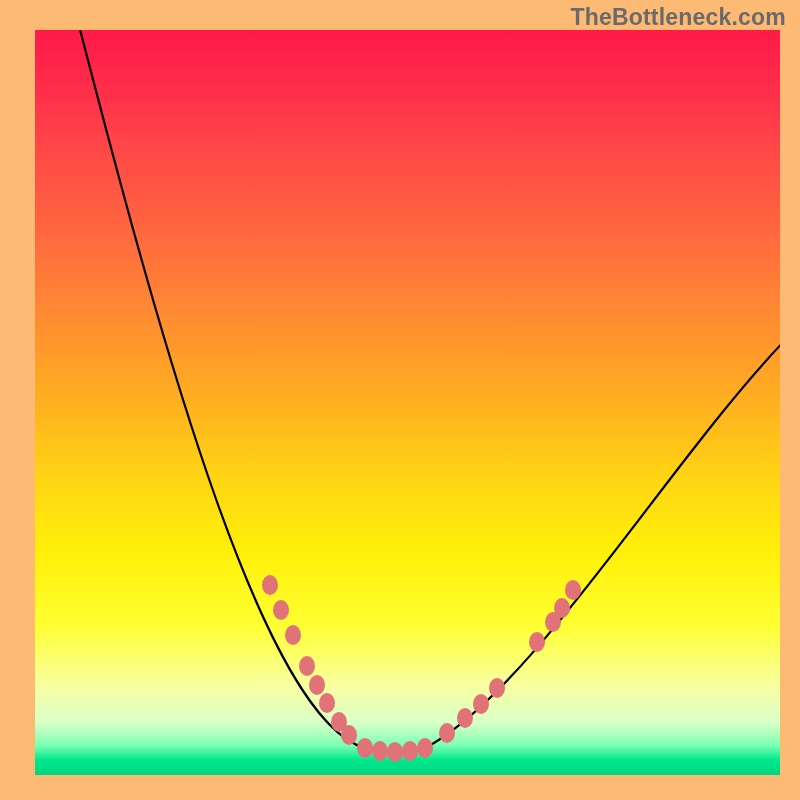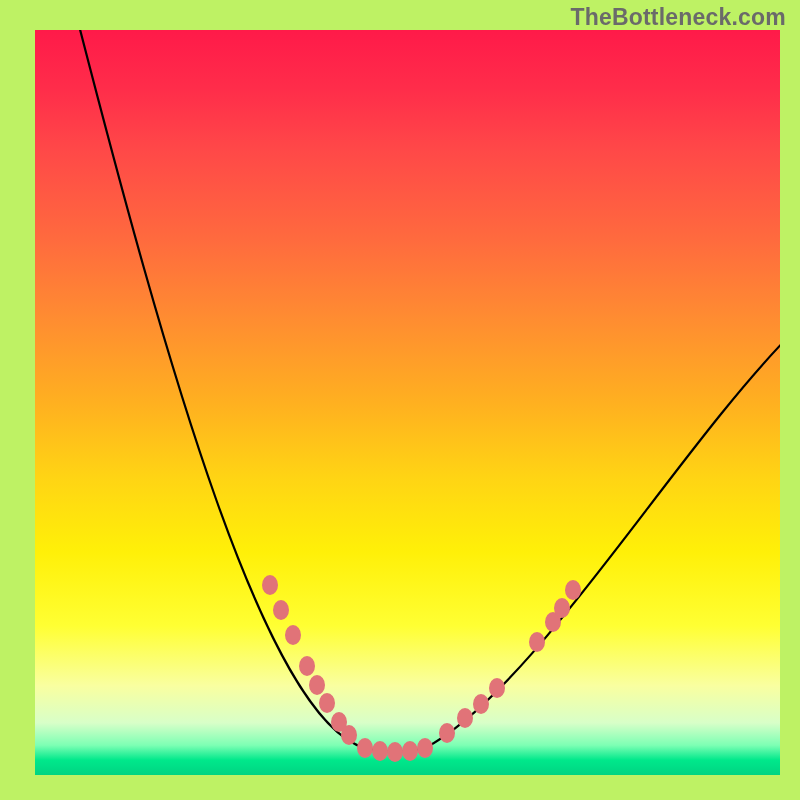--- a/index.html
+++ b/index.html
@@ -9,21 +9,21 @@
     height: 800px;
     background: #000;
     overflow: hidden;
   }
   .frame {
     position: absolute;
     left: 0;
     top: 0;
     width: 800px;
     height: 800px;
-    background: #bef264;
+    background: #fdba74;
   }
   .plot-area {
     position: absolute;
     left: 35px;
     top: 30px;
     width: 745px;
     height: 745px;
     overflow: hidden;
   }
   .gradient {

